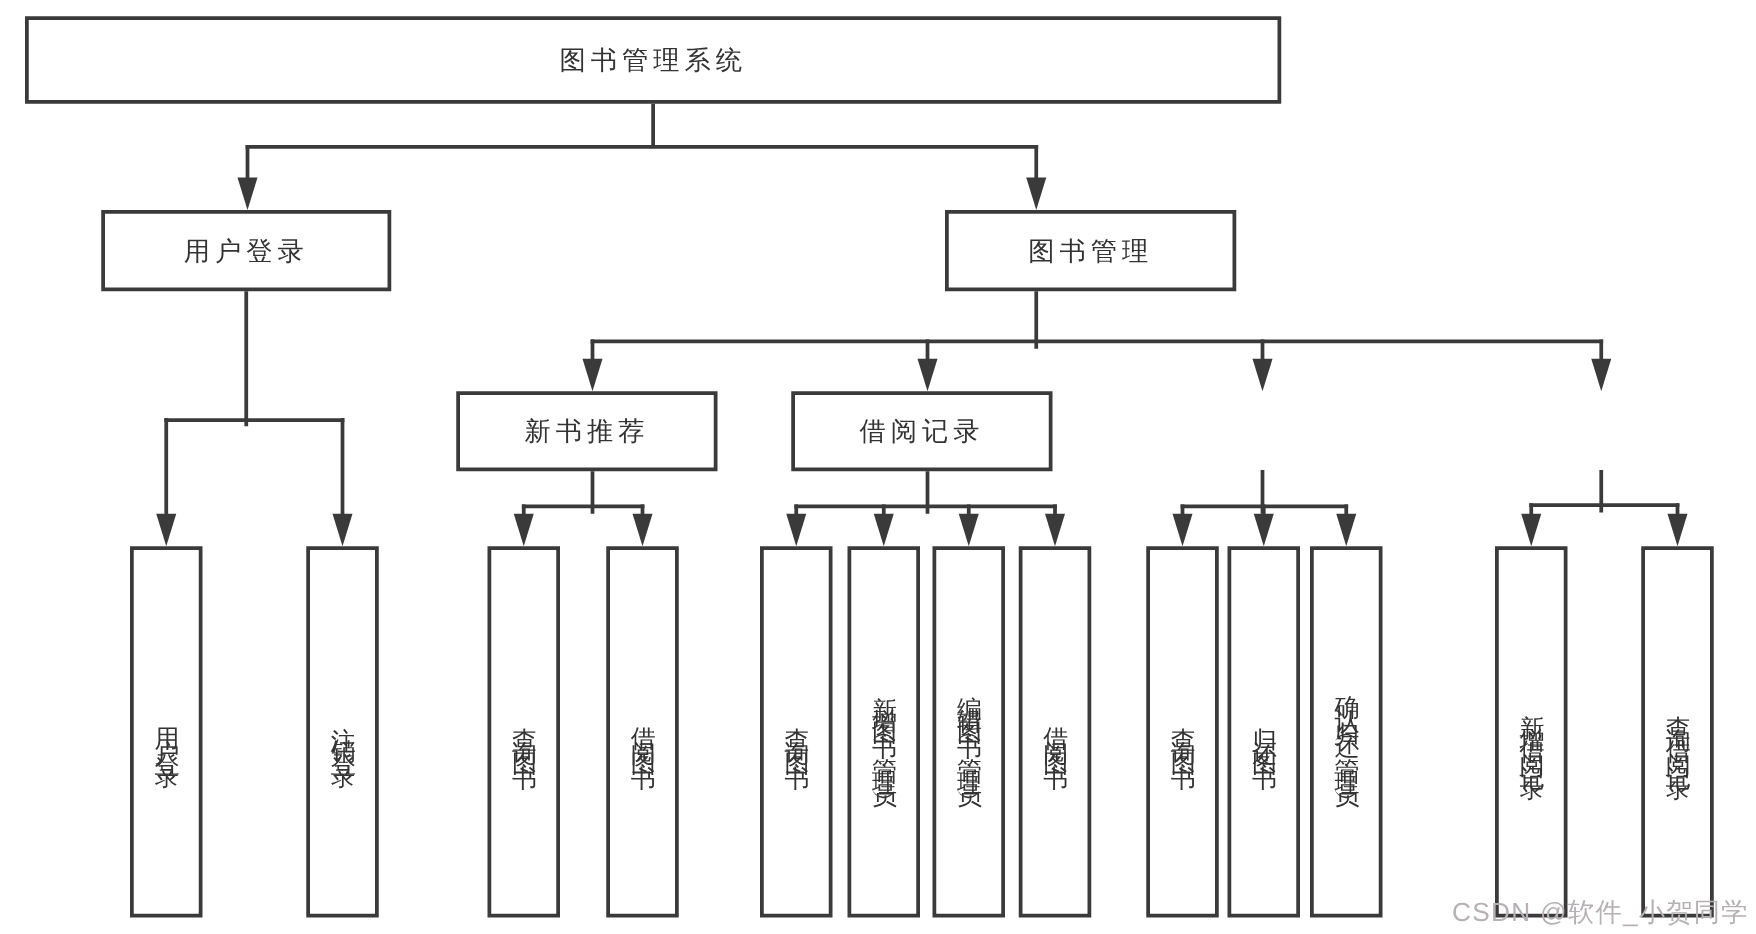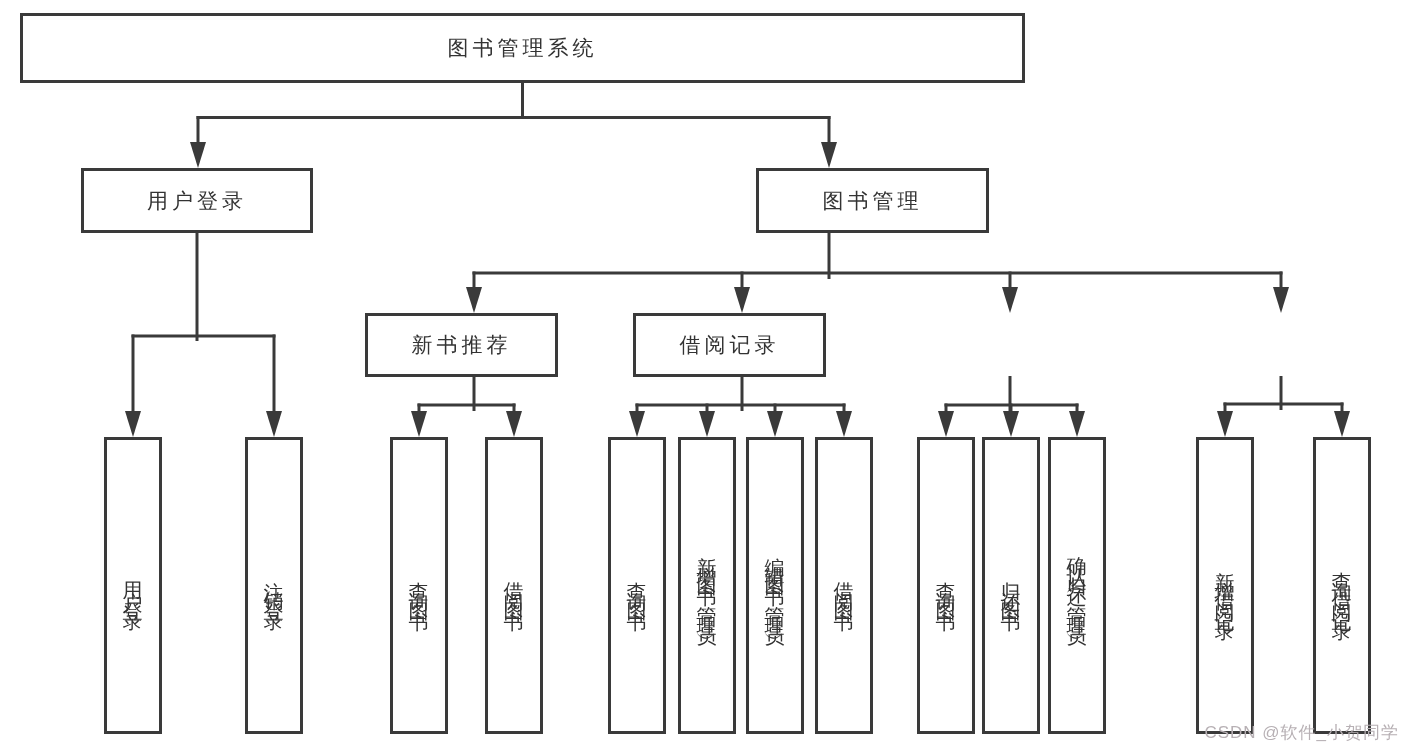--- a/index.html
+++ b/index.html
@@ -30,26 +30,26 @@
   .leaf{top:437px;width:58px;height:297px;}
   .vlabel{
     writing-mode:vertical-rl;
     color:#333333;
     font-size:20px;
     letter-spacing:10px;
     line-height:1;
     white-space:nowrap;
   }
   .l2{top:168px;height:65px;}
-  .l3{top:313px;height:64px;width:193px;}
+  .l3{top:313px;height:64px;width:209px;}
   #watermark{
     position:absolute;
     right:6px;bottom:3px;
     color:#b7b0b4;
-    font-size:17px;
+    font-size:21px;
     letter-spacing:1px;
     z-index:3;
     white-space:nowrap;
   }
 </style>
 </head>
 <body>
 
 <div id="canvas">
 

